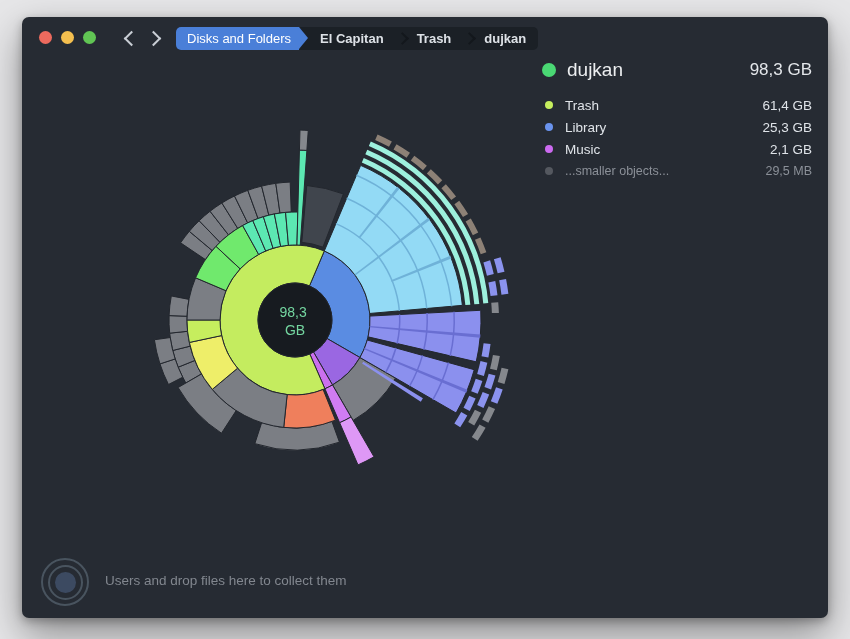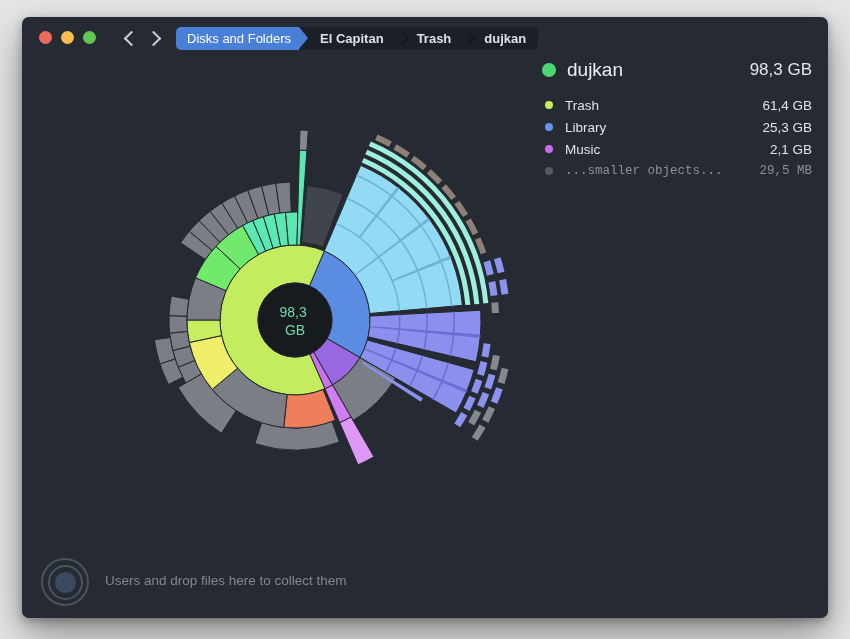--- a/index.html
+++ b/index.html
@@ -21,21 +21,21 @@
   .legend{position:absolute;right:16px;top:42px;width:270px;}
   .lg-header{display:flex;align-items:center;}
   .lg-header .dotbig{width:14px;height:14px;border-radius:50%;margin-right:11px;flex:none;}
   .lg-header .name{flex:1;font-size:19px;color:#eceef0;}
   .lg-header .val{font-size:17px;color:#e3e6ea;}
   .lg-rows{margin-top:13px;}
   .lg-row{display:flex;align-items:center;height:22px;}
   .lg-row .doty{width:8px;height:8px;border-radius:50%;margin:0 12px 0 3px;flex:none;}
   .lg-row .name{flex:1;font-size:13.5px;color:#dfe3e8;}
   .lg-row .val{font-size:13.5px;color:#dfe3e8;}
-  .lg-row.muted .name,.lg-row.muted .val{color:#8b9098;font-size:12.5px;font-family:Liberation Mono, monospace;}
+  .lg-row.muted .name,.lg-row.muted .val{color:#8b9098;font-size:12.5px;}
   
   svg.sunburst{position:absolute;left:0;top:0;}
   .center-label{font-size:14px;fill:#74d6a0;text-anchor:middle;}
   
   .droptarget{position:absolute;left:19px;top:541px;width:44px;height:44px;border:2px solid #49545f;border-radius:50%;
               display:flex;align-items:center;justify-content:center;}
   .droptarget .mid{width:31px;height:31px;border:2.5px solid #49545f;border-radius:50%;display:flex;align-items:center;justify-content:center;}
   .droptarget .inner{width:21px;height:21px;border-radius:50%;background:#41506a;opacity:.85;}
   .drophint{position:absolute;left:83px;top:556px;font-size:13.5px;color:#82878f;}
 </style>

